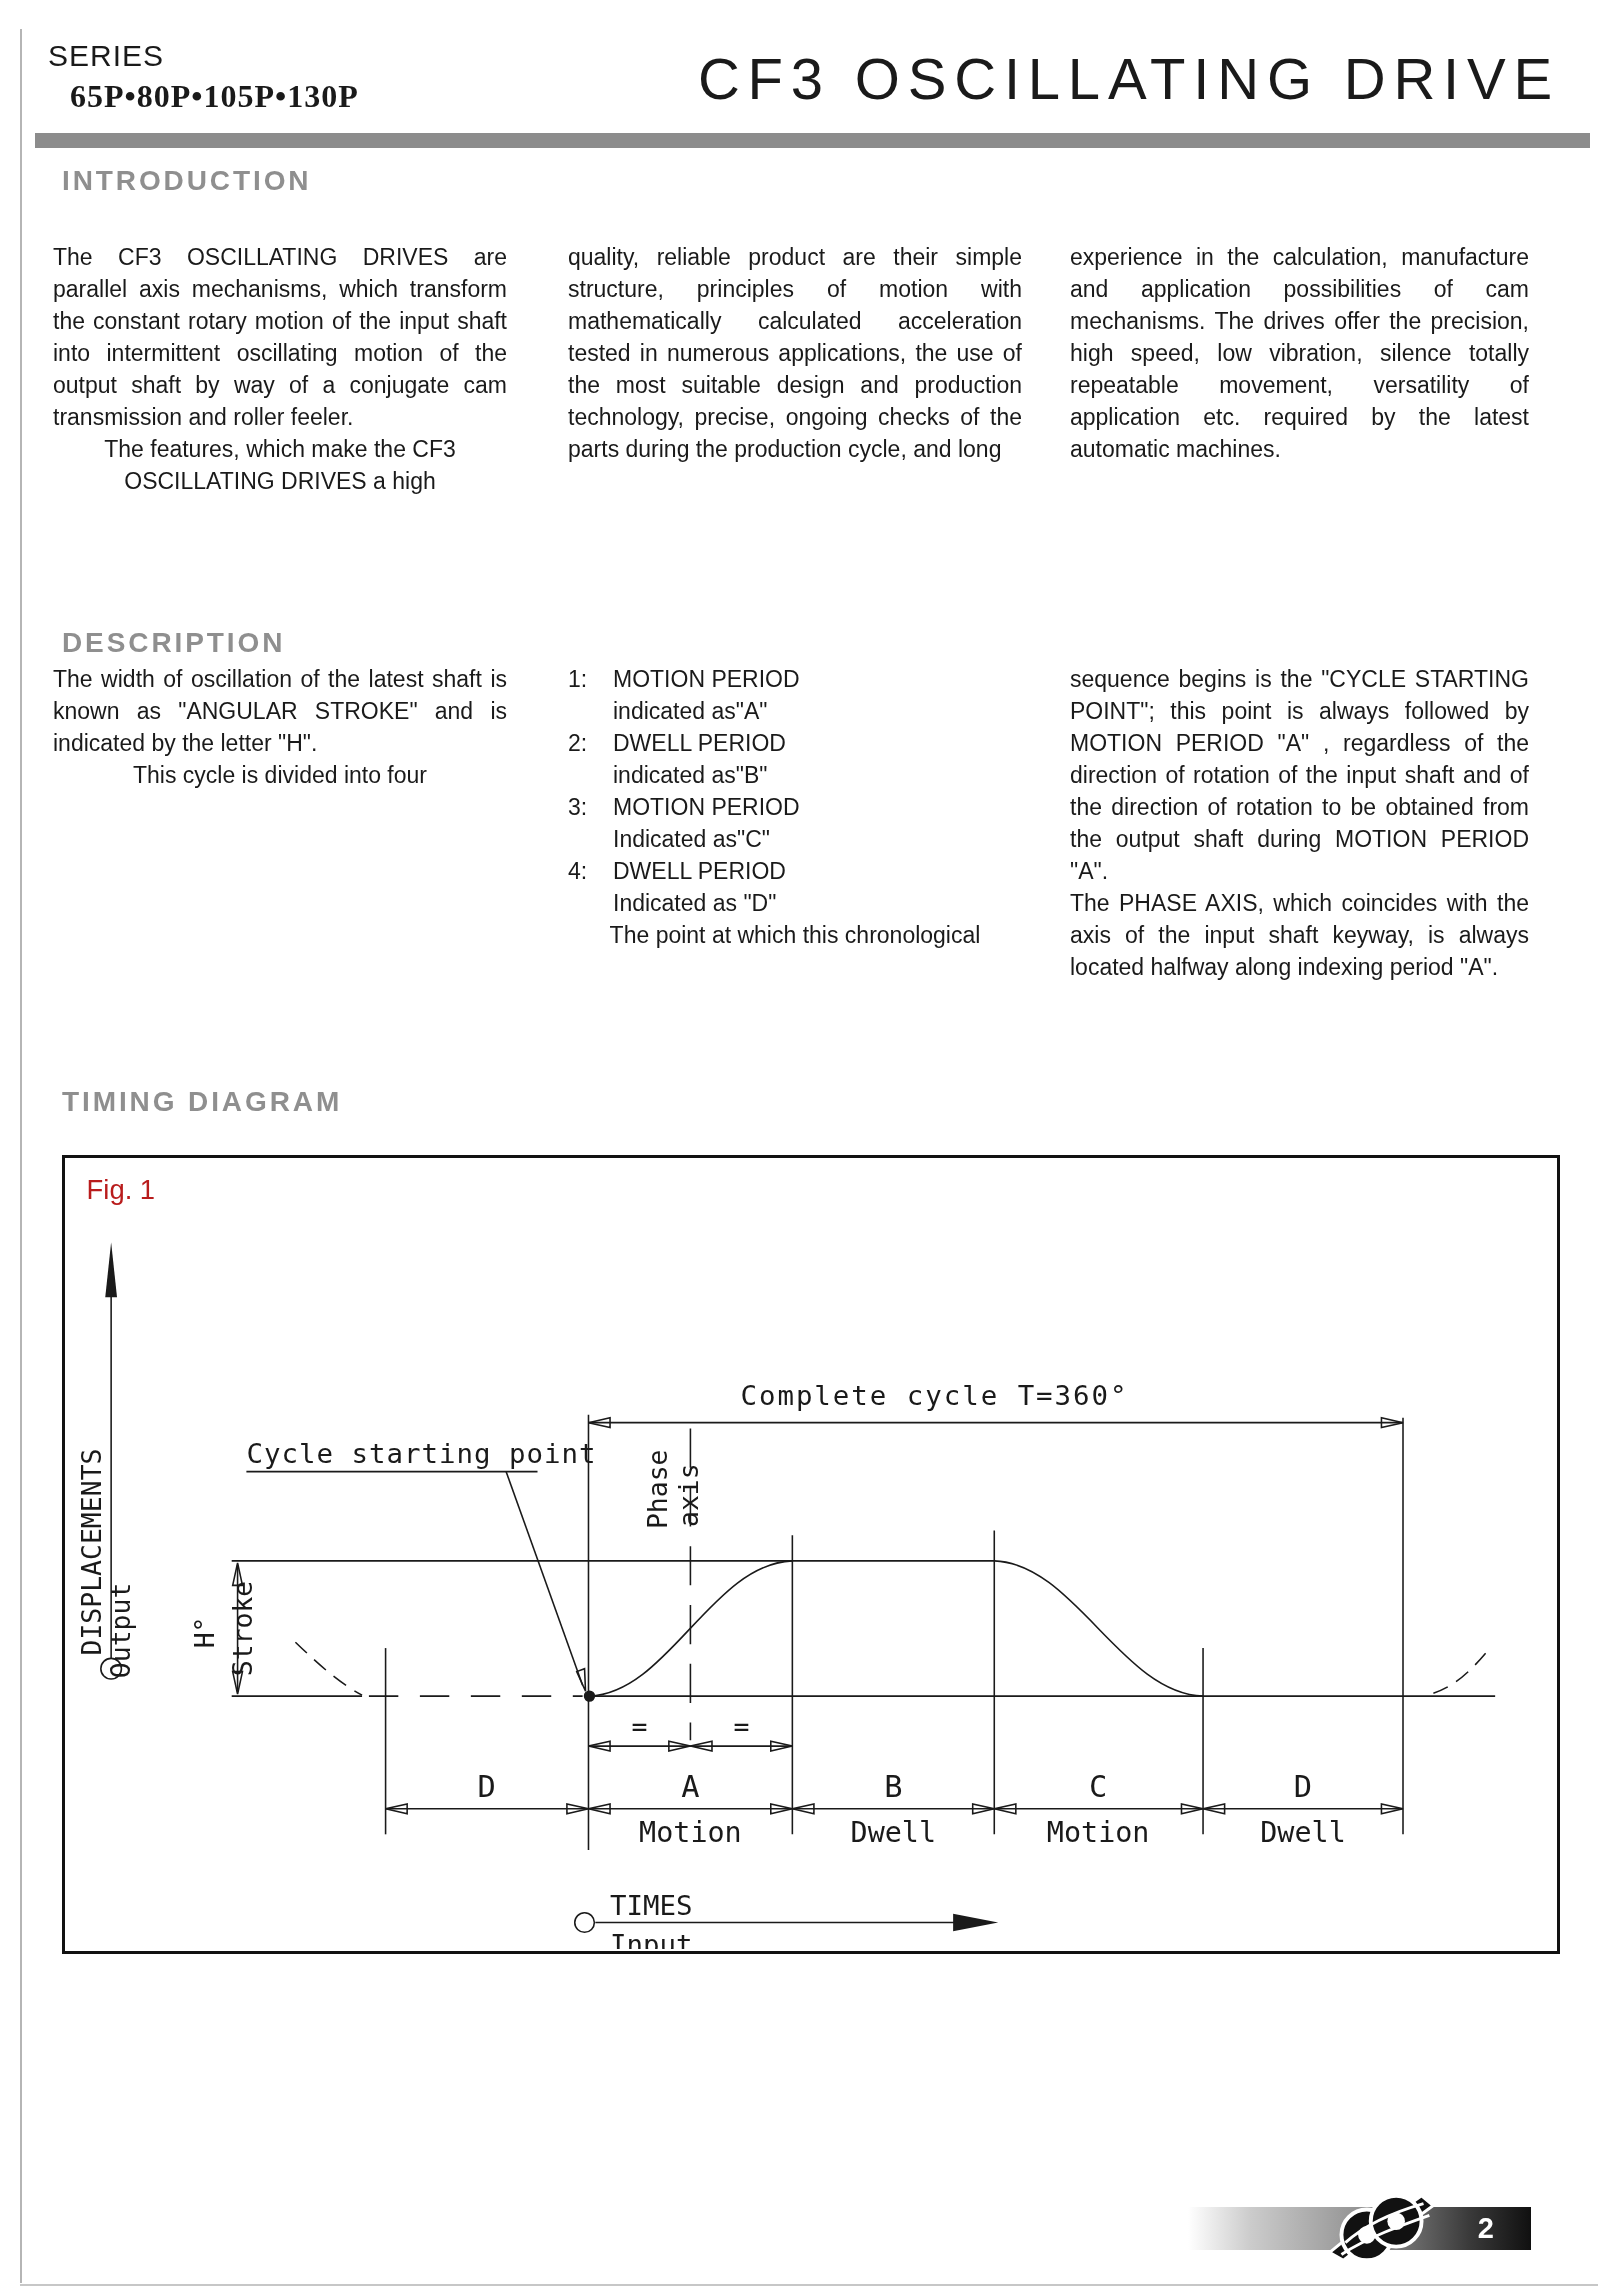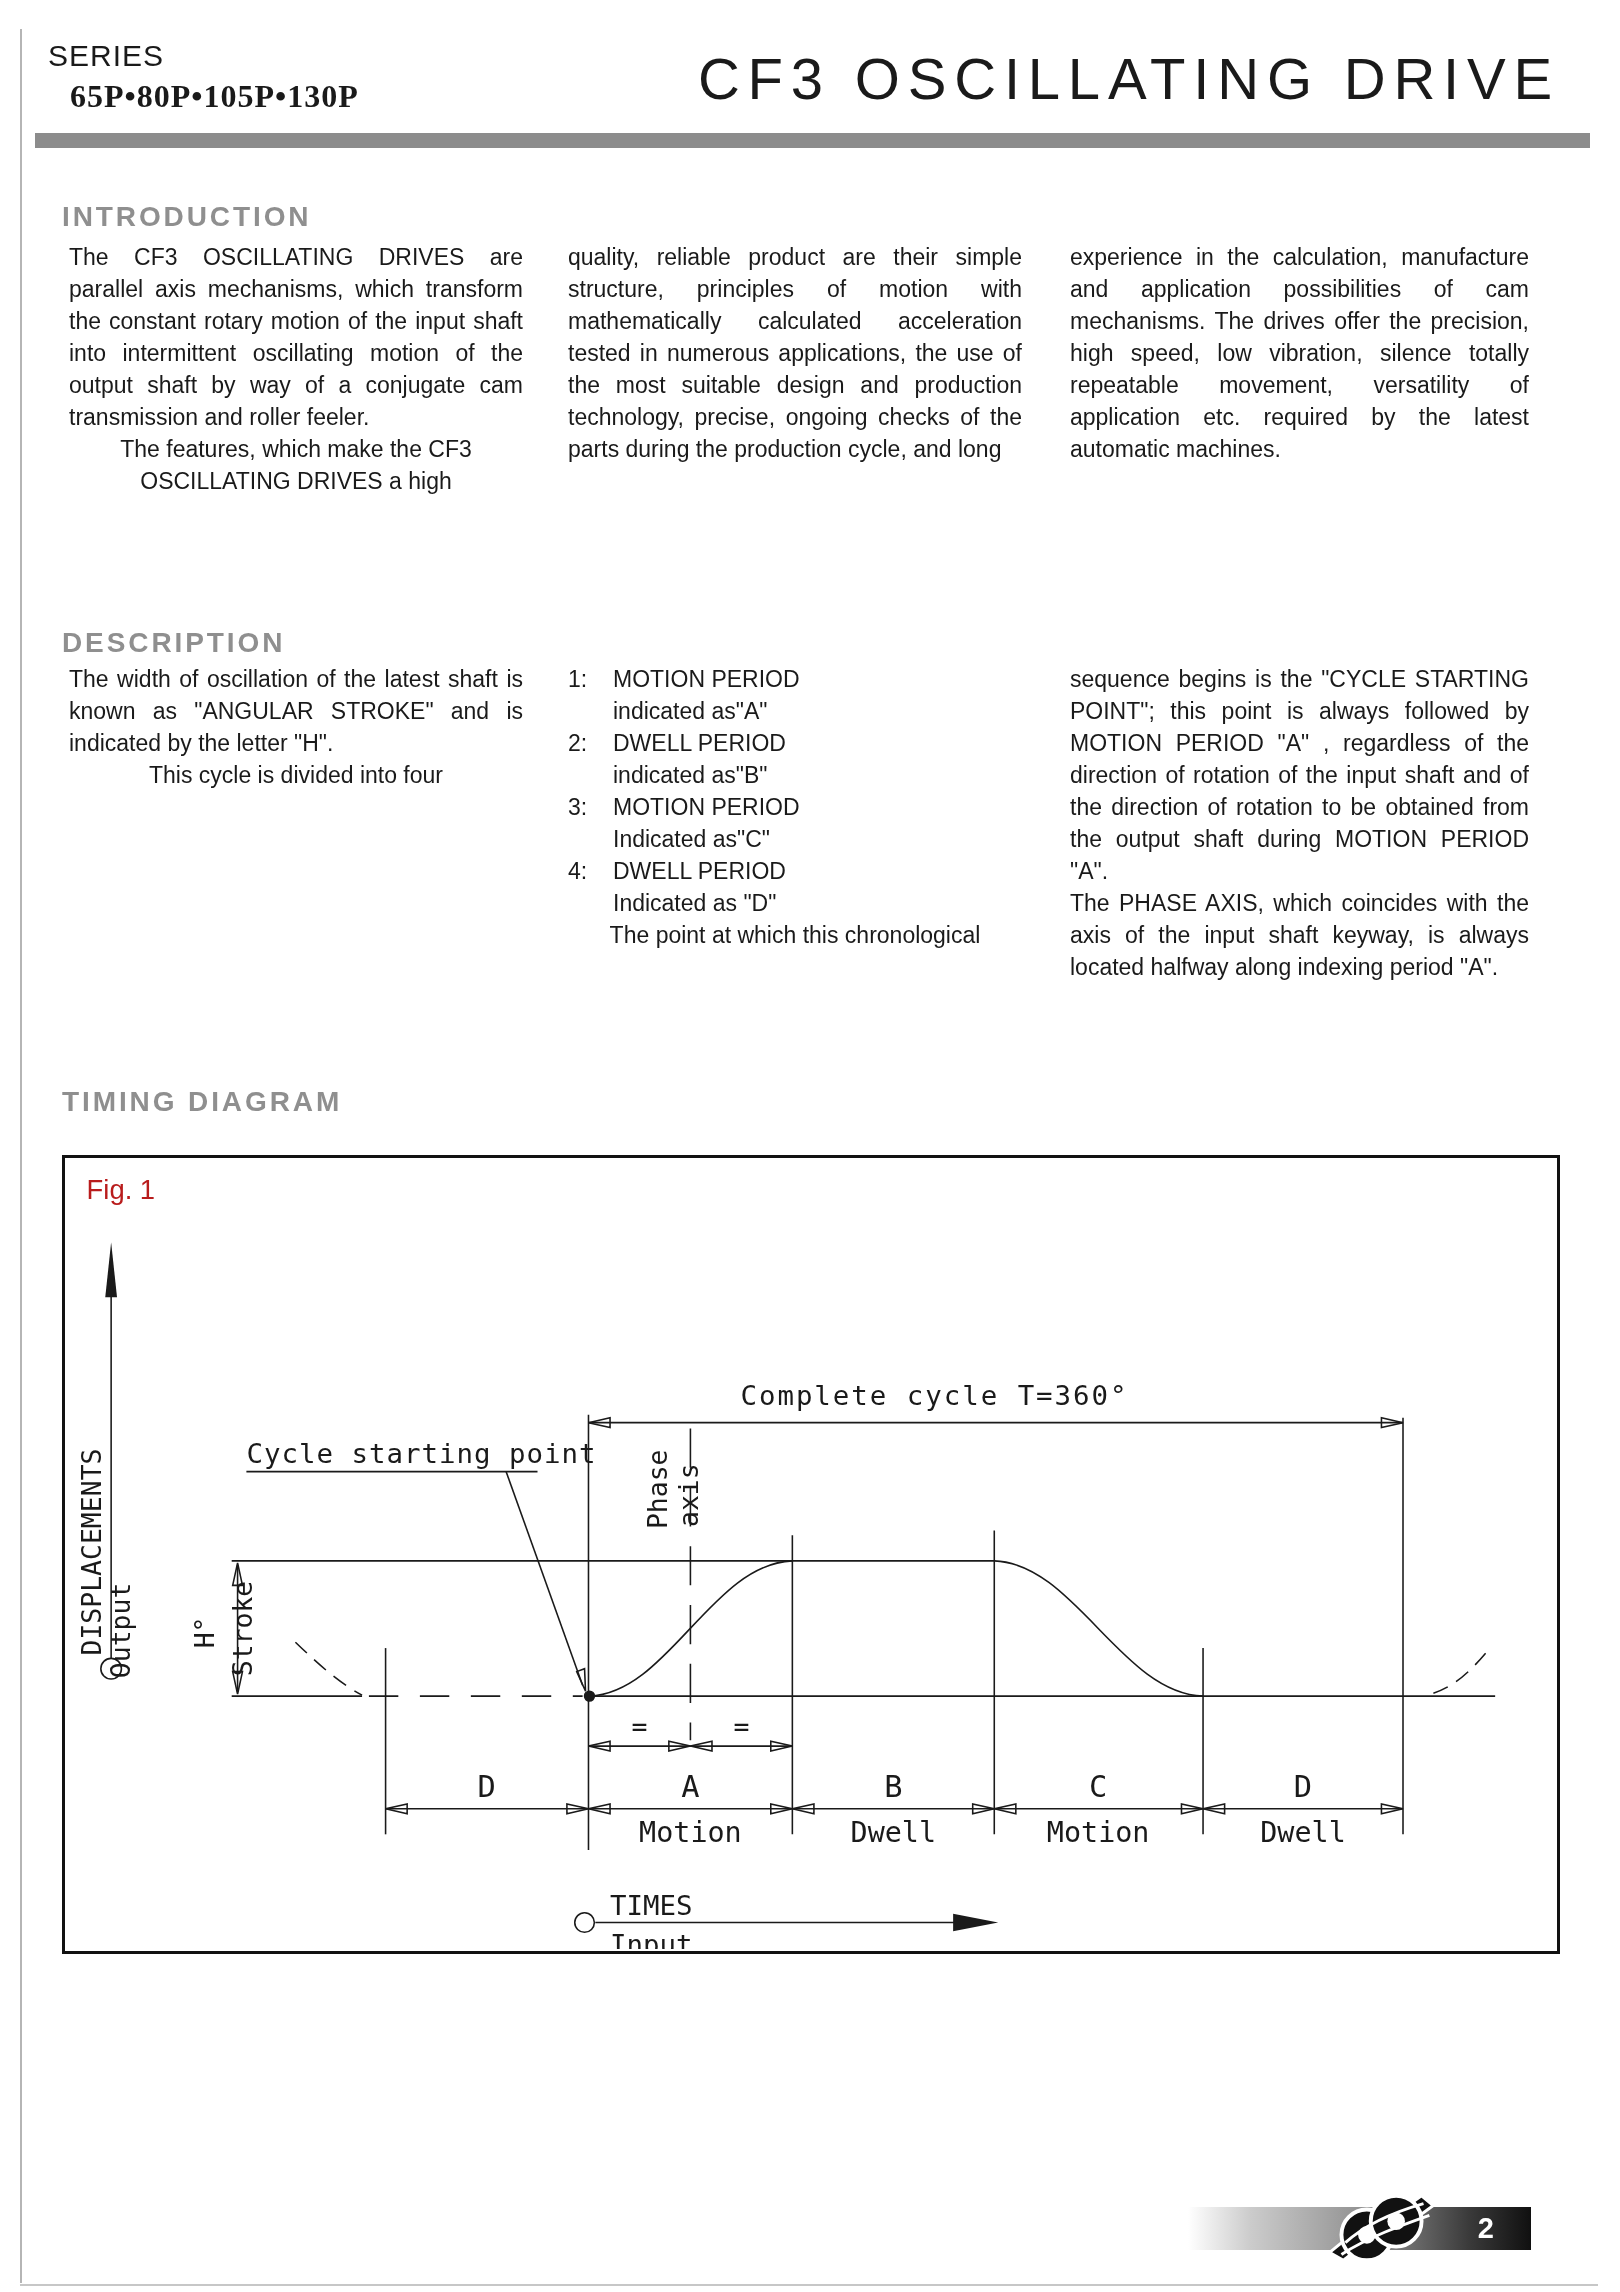--- a/index.html
+++ b/index.html
@@ -16,21 +16,21 @@
   .doc-title{position:absolute;left:529px;top:45px;width:1031px;text-align:right;
     font-size:58px;font-weight:400;letter-spacing:7.8px;white-space:nowrap;}
   .header-bar{position:absolute;left:35px;top:133px;width:1555px;height:14.7px;background:#8c8c8c;}
 
   
   .sec-heading{position:absolute;left:62px;font-size:28px;font-weight:700;color:#8f8f8f;letter-spacing:2.9px;}
 
   
   .col{position:absolute;font-size:23px;line-height:32px;text-align:justify;}
   .col p{margin:0;}
-  .c1{left:69px;width:454px;}
+  .c1{left:53px;width:454px;}
   .c2{left:568px;width:454px;}
   .c3{left:1070px;width:459px;}
   .list-row{display:flex;text-align:left;}
   .list-num{width:45px;flex:0 0 45px;}
   .list-sub{padding-left:45px;text-align:left;}
   .plain{text-align:center;}
 
   
   .figure-box{position:absolute;left:62px;top:1155px;width:1498px;height:799px;
     border:3.9px solid #111;box-sizing:border-box;}
@@ -48,21 +48,21 @@
 <body>
 
 <div class="edge-left"></div>
 <div class="edge-bottom"></div>
 
 <div class="series-label">SERIES</div>
 <div class="series-models">65P•80P•105P•130P</div>
 <div class="doc-title">CF3 OSCILLATING DRIVE</div>
 <div class="header-bar"></div>
 
-<div class="sec-heading" style="top:165px;margin-top:36px;">INTRODUCTION</div>
+<div class="sec-heading" style="top:165px;">INTRODUCTION</div>
 <div class="col c1" style="top:241px;">
   <p>The CF3 OSCILLATING DRIVES are parallel axis mechanisms, which transform the constant rotary motion of the input shaft into intermittent oscillating motion of the output shaft by way of a conjugate cam transmission and roller feeler.</p>
   <p class="plain">The features, which make the CF3 OSCILLATING DRIVES a high</p>
 </div>
 <div class="col c2" style="top:241px;">
   <p>quality, reliable product are their simple structure, principles of motion with mathematically calculated acceleration tested in numerous applications, the use of the most suitable design and production technology, precise, ongoing checks of the parts during the production cycle, and long</p>
 </div>
 <div class="col c3" style="top:241px;">
   <p>experience in the calculation, manufacture and application possibilities of cam mechanisms. The drives offer the precision, high speed, low vibration, silence totally repeatable movement, versatility of application etc. required by the latest automatic machines.</p>
 </div>

